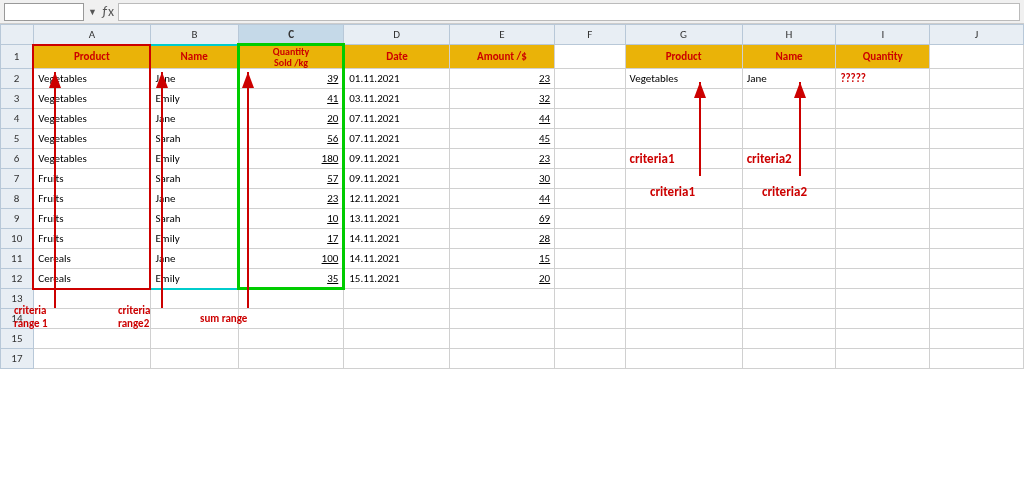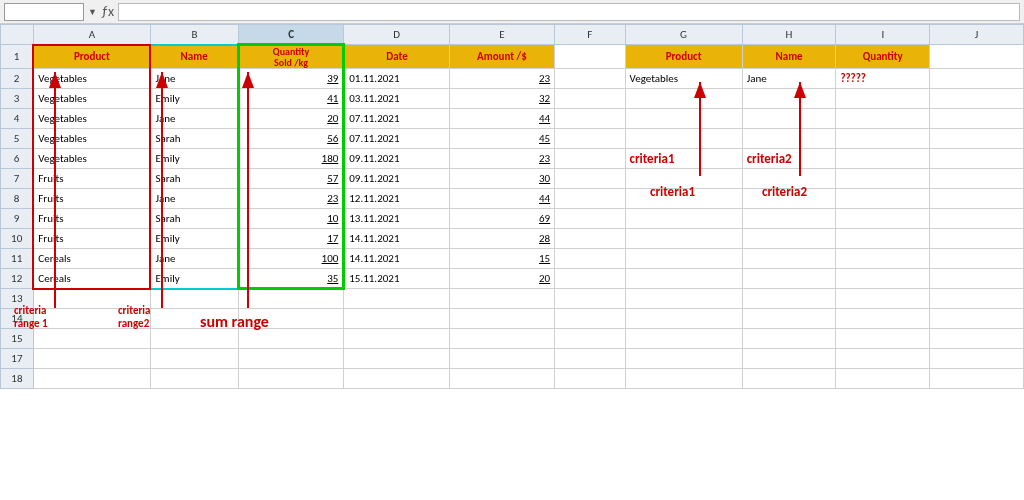--- a/index.html
+++ b/index.html
@@ -394,33 +394,20 @@
           <td class="cell"></td>
           <td class="cell"></td>
           <td class="cell"></td>
           <td class="cell"></td>
           <td class="cell"></td>
           <td class="cell"></td>
           <td class="cell"></td>
           <td class="cell"></td>
           <td class="cell"></td>
         </tr>
-        <tr>
-          <td class="row-num">18</td>
-          <td class="cell"></td>
-          <td class="cell"></td>
-          <td class="cell"></td>
-          <td class="cell"></td>
-          <td class="cell"></td>
-          <td class="cell"></td>
-          <td class="cell"></td>
-          <td class="cell"></td>
-          <td class="cell"></td>
-          <td class="cell"></td>
-        </tr>
       </tbody>
   </table>
 
   <svg class="annot-svg" xmlns="http://www.w3.org/2000/svg" style="position:absolute;top:0;left:0;width:100%;height:100%;pointer-events:none;overflow:visible;">
 
     <defs>
       <marker id="arrowhead-red" markerWidth="8" markerHeight="6" refX="8" refY="3" orient="auto">
         <polygon points="0 0, 8 3, 0 6" fill="#cc0000"></polygon>
       </marker>
     </defs>
@@ -431,16 +418,16 @@
 
     <line x1="55" y1="284" x2="55" y2="48" stroke="#cc0000" stroke-width="2" marker-end="url(#arrowhead-red)"></line>
 
     <line x1="162" y1="284" x2="162" y2="48" stroke="#cc0000" stroke-width="2" marker-end="url(#arrowhead-red)"></line>
 
     <line x1="248" y1="284" x2="248" y2="48" stroke="#cc0000" stroke-width="2" marker-end="url(#arrowhead-red)"></line>
   </svg>
 
   <div class="annot-text" style="position:absolute; left:14px; top:280px; color:#cc0000; font-size:11px; font-weight:bold;">criteria<br>range 1</div>
   <div class="annot-text" style="position:absolute; left:118px; top:280px; color:#cc0000; font-size:11px; font-weight:bold;">criteria<br>range2</div>
-  <div class="annot-text" style="position:absolute; left:200px; top:288px; color:#cc0000; font-size:16px; font-weight:bold;">sum range</div>
+  <div class="annot-text" style="position:absolute; left:200px; top:288px; color:#cc0000; font-size:11px; font-weight:bold;">sum range</div>
   <div class="annot-text" style="position:absolute; left:650px; top:160px; color:#cc0000; font-size:13px; font-weight:bold;">criteria1</div>
   <div class="annot-text" style="position:absolute; left:762px; top:160px; color:#cc0000; font-size:13px; font-weight:bold;">criteria2</div>
 </div>
 
 </body></html>

